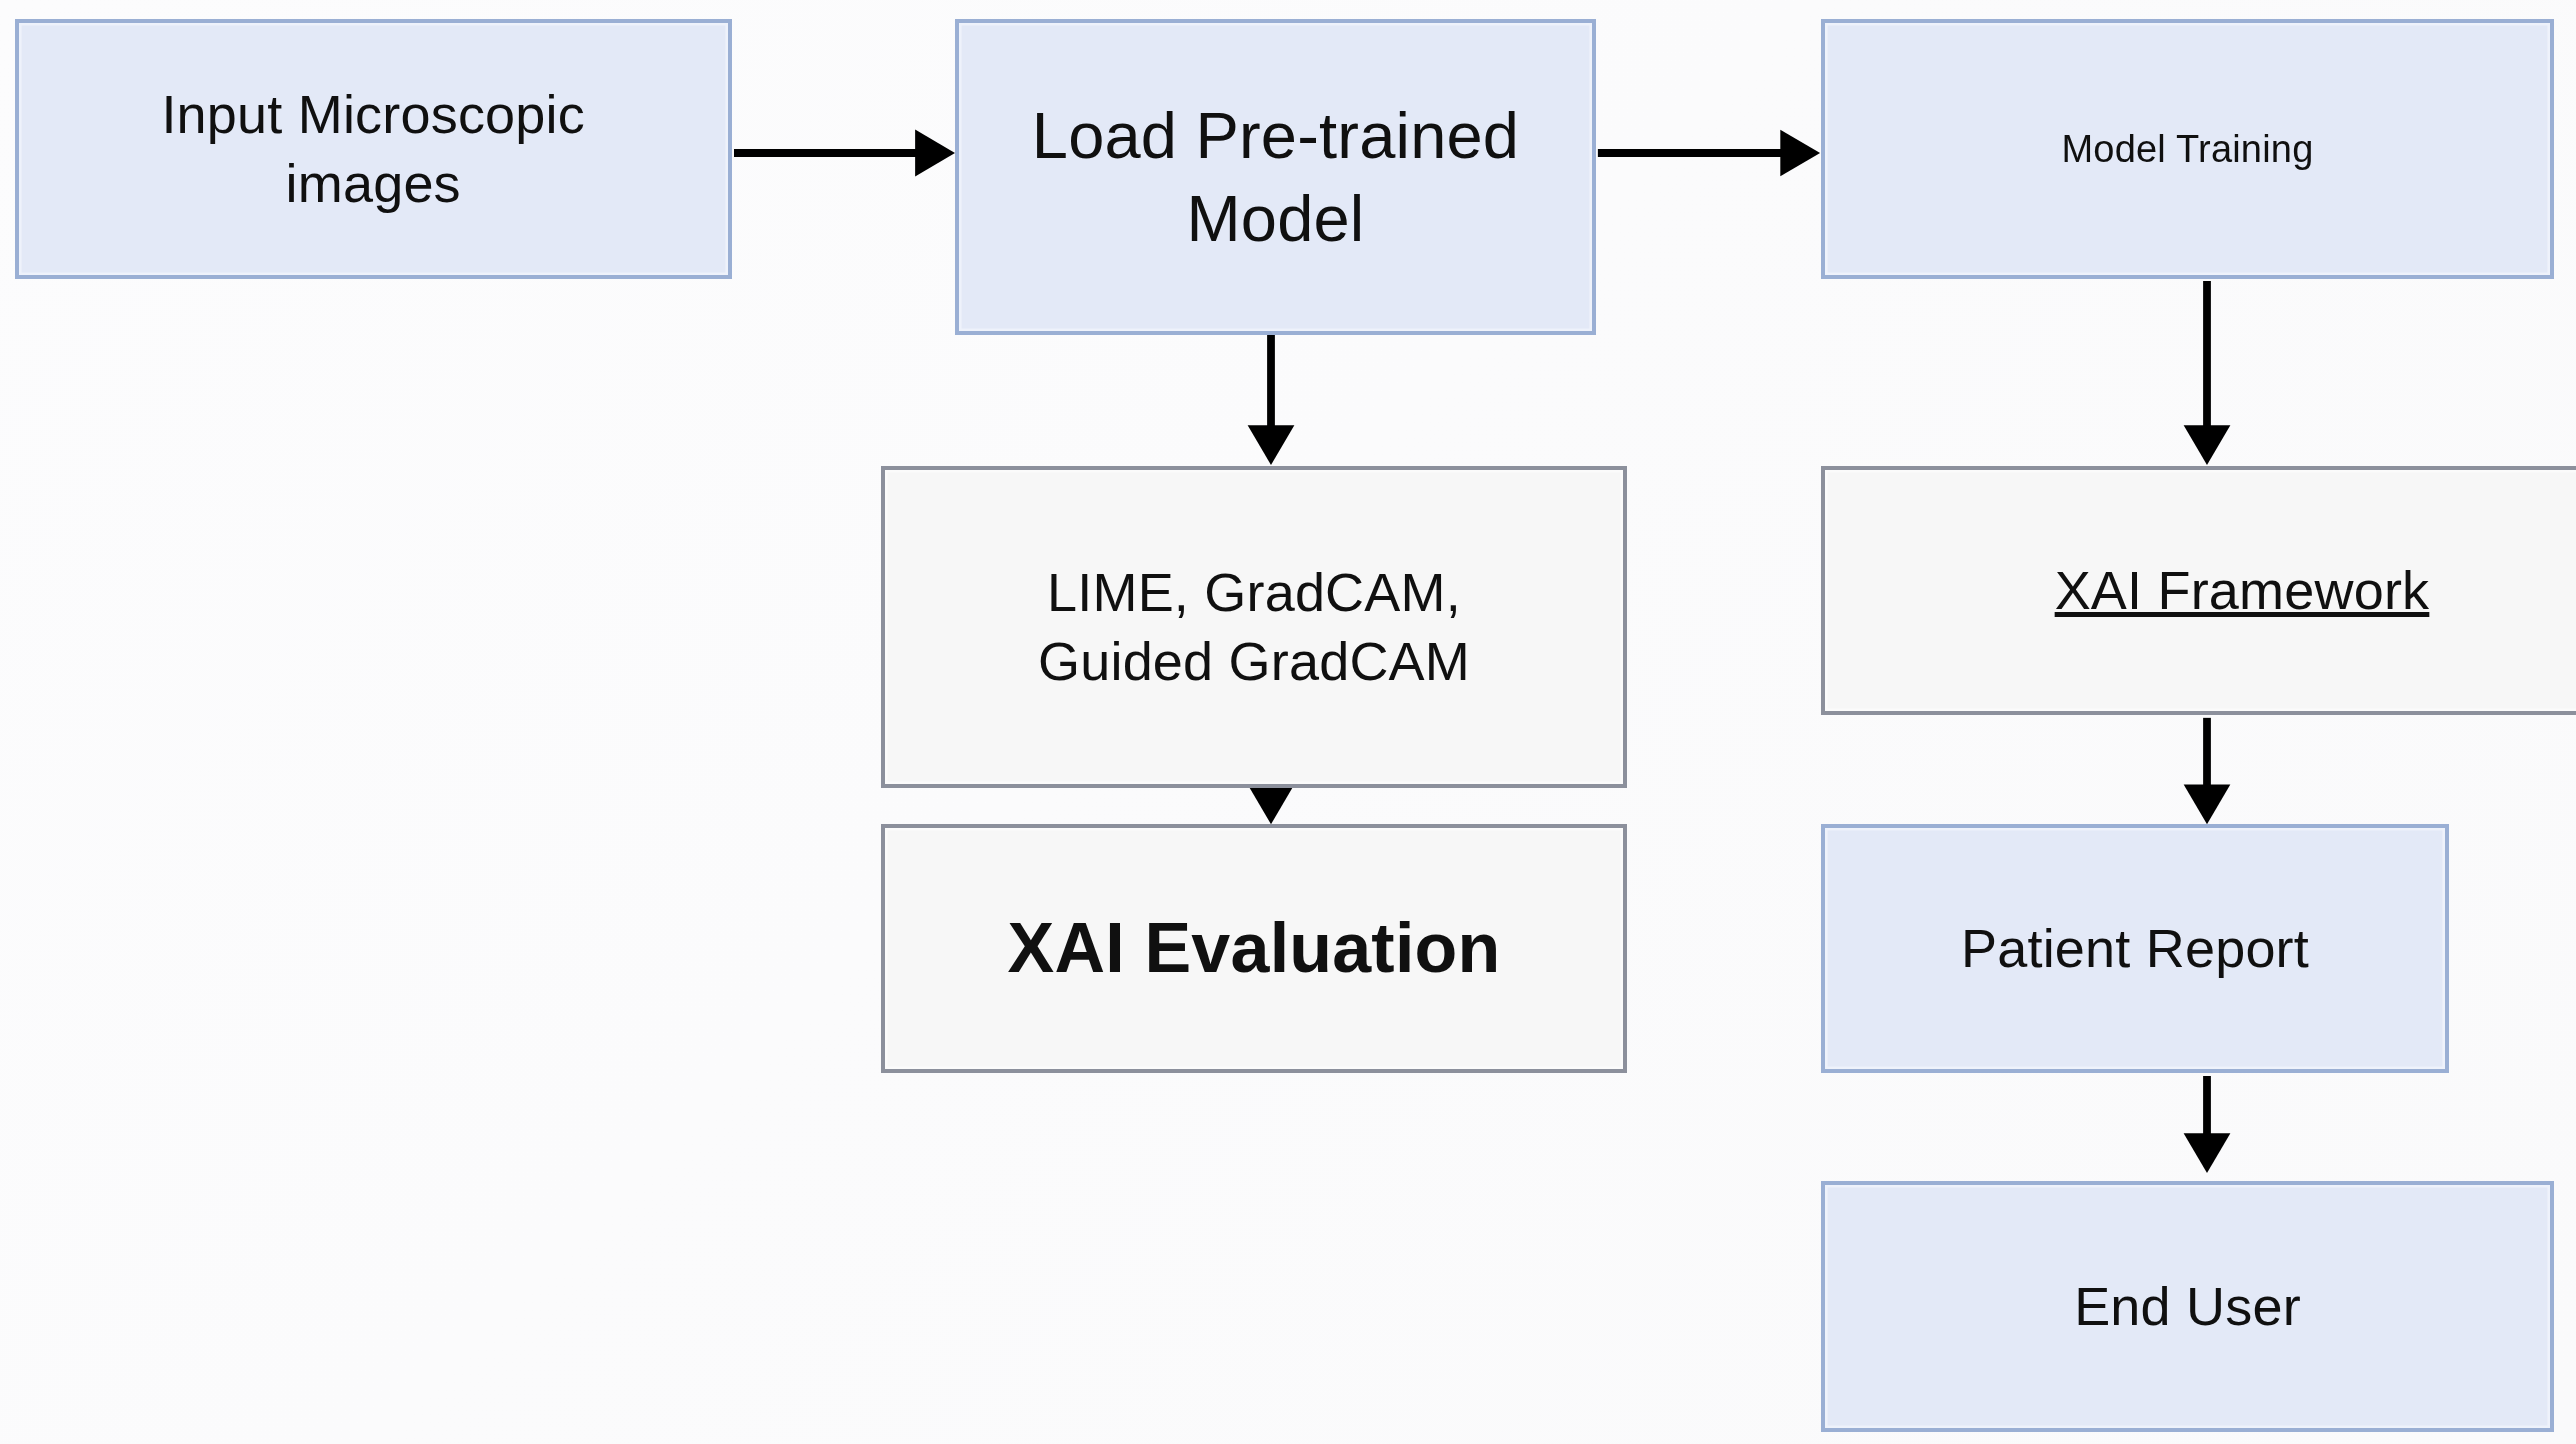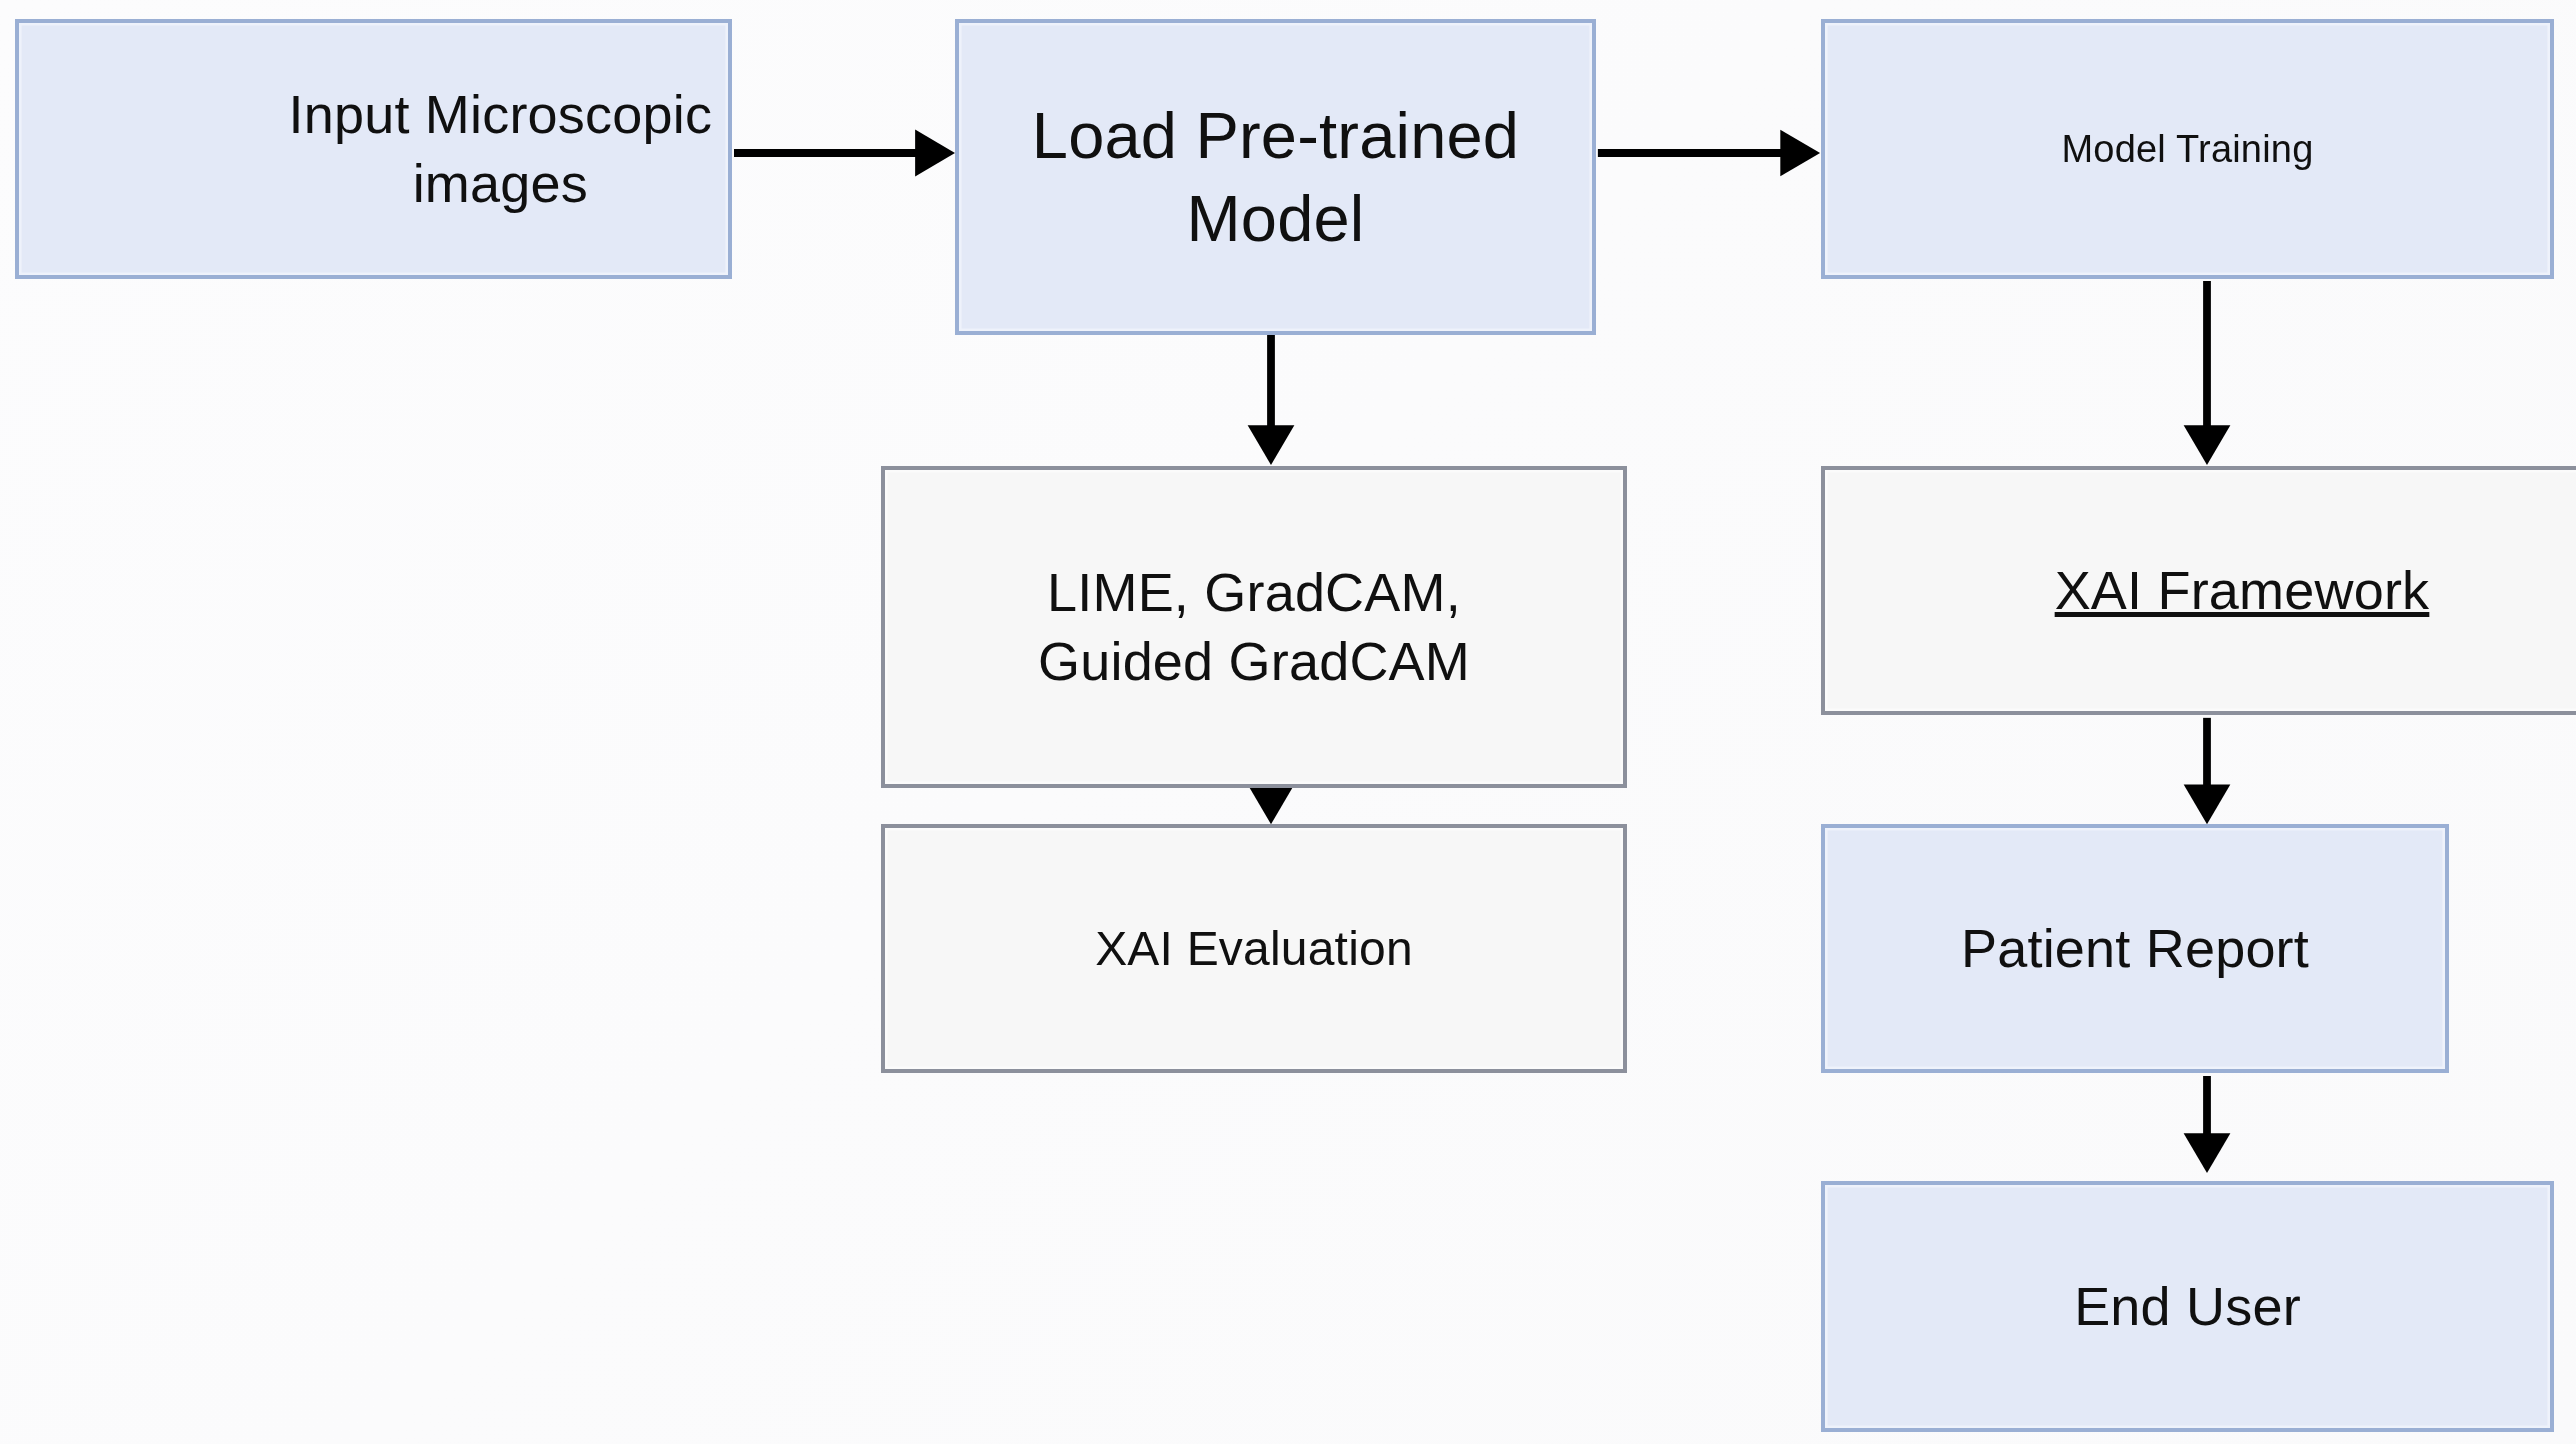--- a/index.html
+++ b/index.html
@@ -107,26 +107,26 @@
         </svg>
       </div>
       <div class="conn" style="left: 2155px; top: 1024px; width: 104px; height: 201px;">
         <svg width="104" height="201" viewBox="0 0 120 232">
           <line x1="60" y1="60" x2="60" y2="138.88" stroke="#000000" stroke-width="9"></line>
           <polygon points="60,172 33,126 87,126" fill="#000000"></polygon>
         </svg>
       </div>
     </div>
   <div id="node-layer">
-      <div class="node blue" style="left: 14.7px; top: 19px; width: 717px; height: 260px; font-size: 54px; justify-content: flex-end;"><span class="node-label">Input Microscopic
+      <div class="node blue" style="left: 14.7px; top: 19px; width: 717px; height: 260px; font-size: 54px;"><span class="node-label">Input Microscopic
 images</span></div>
       <div class="node blue" style="left: 955px; top: 19px; width: 641px; height: 316px; font-size: 65px;"><span class="node-label">Load Pre-trained
 Model</span></div>
       <div class="node blue" style="left: 1821px; top: 19px; width: 733px; height: 260px; font-size: 38px;"><span class="node-label">Model Training</span></div>
       <div class="node gray" style="left: 881px; top: 466px; width: 746px; height: 322px; font-size: 54px;"><span class="node-label">LIME, GradCAM,
 Guided GradCAM</span></div>
       <div class="node gray" style="left: 1821px; top: 466px; width: 842px; height: 249px; font-size: 54px; text-decoration: underline;"><span class="node-label">XAI Framework</span></div>
-      <div class="node gray" style="left: 881px; top: 824px; width: 746px; height: 249px; font-size: 48px;"><span class="node-label">XAI Evaluation</span></div>
+      <div class="node gray" style="left: 881px; top: 824px; width: 746px; height: 249px; font-size: 70px; font-weight: bold;"><span class="node-label">XAI Evaluation</span></div>
       <div class="node blue" style="left: 1821px; top: 824px; width: 628px; height: 249px; font-size: 54px;"><span class="node-label">Patient Report</span></div>
       <div class="node blue" style="left: 1821px; top: 1173px; width: 733px; height: 251px; font-size: 54px; margin-top: 8px;"><span class="node-label">End User</span></div>
     </div>
 </div>
 
 
 </body></html>

